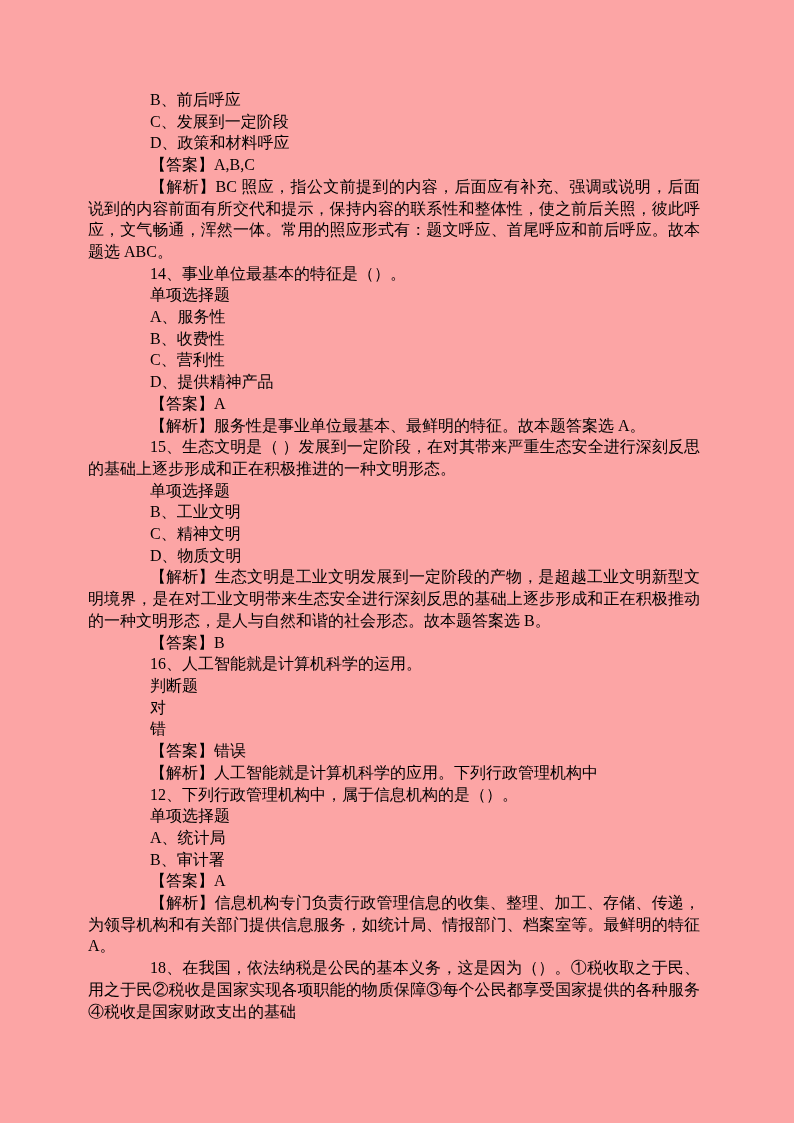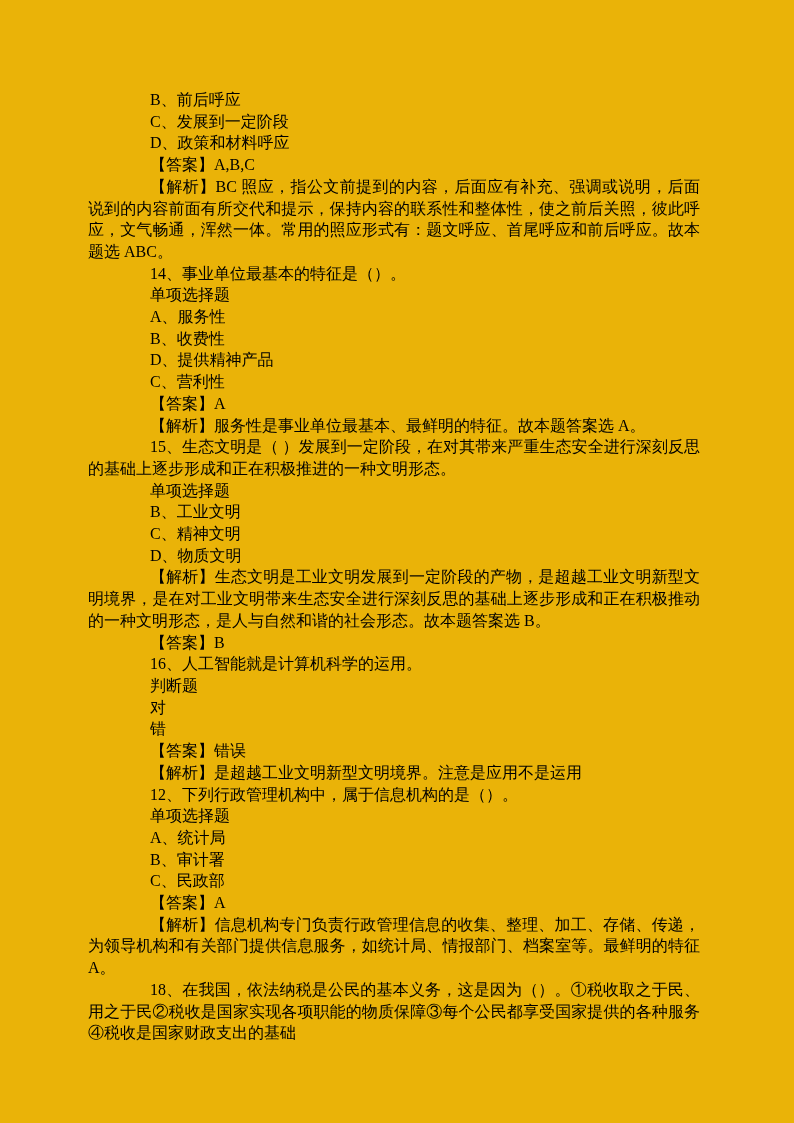--- a/index.html
+++ b/index.html
@@ -5,21 +5,21 @@
   html, body {
     margin: 0;
     padding: 0;
     background: #ffffff;
   }
   .page {
     position: relative;
     box-sizing: border-box;
     width: 794px;
     height: 1123px;
-    background: #eab308;
+    background: #fca5a5;
     overflow: hidden;
   }
   .doc-body {
     position: absolute;
     left: 88px;
     top: 89px;
     width: 612px;
     color: #000000;
     font-family: "Liberation Serif", "DejaVu Serif", serif;
     font-size: 16px;
@@ -40,39 +40,38 @@
   <div class="doc-body">
       <p>B、前后呼应</p>
       <p>C、发展到一定阶段</p>
       <p>D、政策和材料呼应</p>
       <p>【答案】A,B,C</p>
       <p>【解析】BC 照应，指公文前提到的内容，后面应有补充、强调或说明，后面说到的内容前面有所交代和提示，保持内容的联系性和整体性，使之前后关照，彼此呼应，文气畅通，浑然一体。常用的照应形式有：题文呼应、首尾呼应和前后呼应。故本题选 ABC。</p>
       <p>14、事业单位最基本的特征是（）。</p>
       <p>单项选择题</p>
       <p>A、服务性</p>
       <p>B、收费性</p>
+      <p>C、营利性</p>
       <p>D、提供精神产品</p>
-      <p>C、营利性</p>
       <p>【答案】A</p>
       <p>【解析】服务性是事业单位最基本、最鲜明的特征。故本题答案选 A。</p>
       <p>15、生态文明是（ ）发展到一定阶段，在对其带来严重生态安全进行深刻反思的基础上逐步形成和正在积极推进的一种文明形态。</p>
       <p>单项选择题</p>
       <p>B、工业文明</p>
       <p>C、精神文明</p>
       <p>D、物质文明</p>
       <p>【解析】生态文明是工业文明发展到一定阶段的产物，是超越工业文明新型文明境界，是在对工业文明带来生态安全进行深刻反思的基础上逐步形成和正在积极推动的一种文明形态，是人与自然和谐的社会形态。故本题答案选 B。</p>
       <p>【答案】B</p>
       <p>16、人工智能就是计算机科学的运用。</p>
       <p>判断题</p>
       <p>对</p>
       <p>错</p>
       <p>【答案】错误</p>
-      <p>【解析】是超越工业文明新型文明境界。注意是应用不是运用</p>
+      <p>【解析】人工智能就是计算机科学的应用。下列行政管理机构中</p>
       <p>12、下列行政管理机构中，属于信息机构的是（）。</p>
       <p>单项选择题</p>
       <p>A、统计局</p>
       <p>B、审计署</p>
-      <p>C、民政部</p>
       <p>【答案】A</p>
       <p>【解析】信息机构专门负责行政管理信息的收集、整理、加工、存储、传递，为领导机构和有关部门提供信息服务，如统计局、情报部门、档案室等。最鲜明的特征 A。</p>
       <p>18、在我国，依法纳税是公民的基本义务，这是因为（）。①税收取之于民、用之于民②税收是国家实现各项职能的物质保障③每个公民都享受国家提供的各种服务④税收是国家财政支出的基础</p>
     </div>
 </div>
 
 </body></html>

